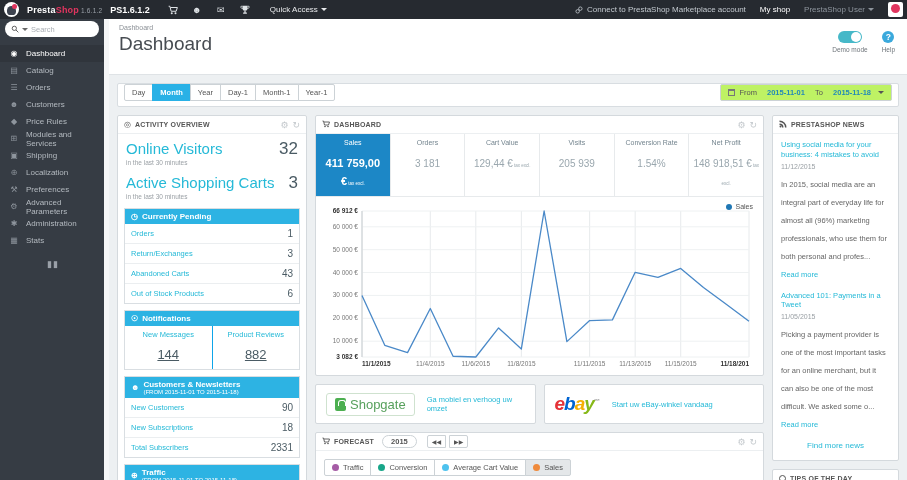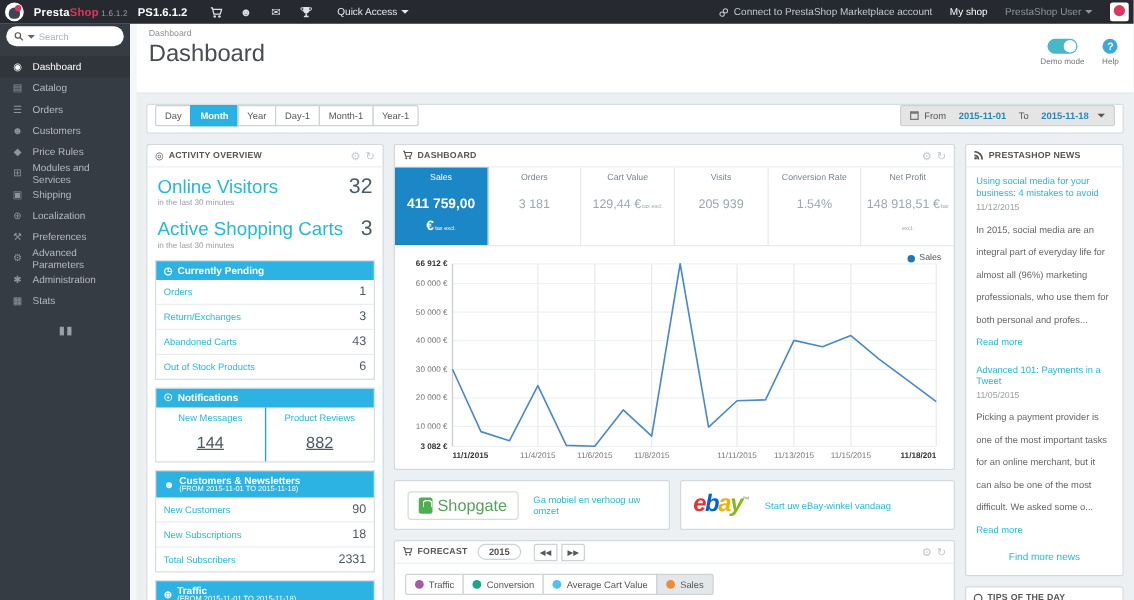--- a/index.html
+++ b/index.html
@@ -54,21 +54,21 @@
   .help-ic { width:12px; height:12px; border-radius:50%; background:#3ba9dc; color:#fff; font-size:8.5px; font-weight:bold; line-height:12px; text-align:center; }
   .tool-label { font-size:6.5px; color:#6f757b; }
 
   
   .filter-card { margin:8px; background:#fff; border:1px solid #d8dde1; border-radius:2px; height:24px; display:flex; align-items:flex-start; justify-content:space-between; padding:0 6px; }
   .btn-group { display:flex; }
   .fbtn { font-size:7.5px; color:#555; background:#fff; border:1px solid #ccd2d6; padding:3px 7px; cursor:pointer; margin-left:-1px; }
   .fbtn:first-child { border-radius:2px 0 0 2px; margin-left:0; }
   .fbtn:last-child { border-radius:0 2px 2px 0; }
   .fbtn.active { background:#29b1e6; border-color:#29b1e6; color:#fff; font-weight:bold; }
-  .date-btn { font-size:7.5px; color:#555; background:#e5e5e5; border:1px solid #ccd2d6; border-radius:2px; padding:3px 7px; display:flex; align-items:center; gap:4px; cursor:pointer; }
+  .date-btn { font-size:7.5px; color:#555; background:#bef264; border:1px solid #ccd2d6; border-radius:2px; padding:3px 7px; display:flex; align-items:center; gap:4px; cursor:pointer; }
   .date-btn b { color:#2389b8; }
   .cal-ic { width:7px; height:7px; border:1px solid #777; border-top:2.5px solid #777; display:inline-block; }
 
   
   .columns { display:flex; gap:8px; margin:0 8px; align-items:flex-start; height:365px; overflow:hidden; }
   .col1 { width:190px; flex:0 0 auto; }
   .col2 { flex:1; min-width:0; }
   .col3 { width:127px; flex:0 0 auto; }
   .panel { background:#fff; border:1px solid #d4d9dd; border-radius:2px; }
   .panel-h { height:18px; display:flex; align-items:center; padding:0 6px; gap:4px; border-bottom:1px solid #eceff1; }

